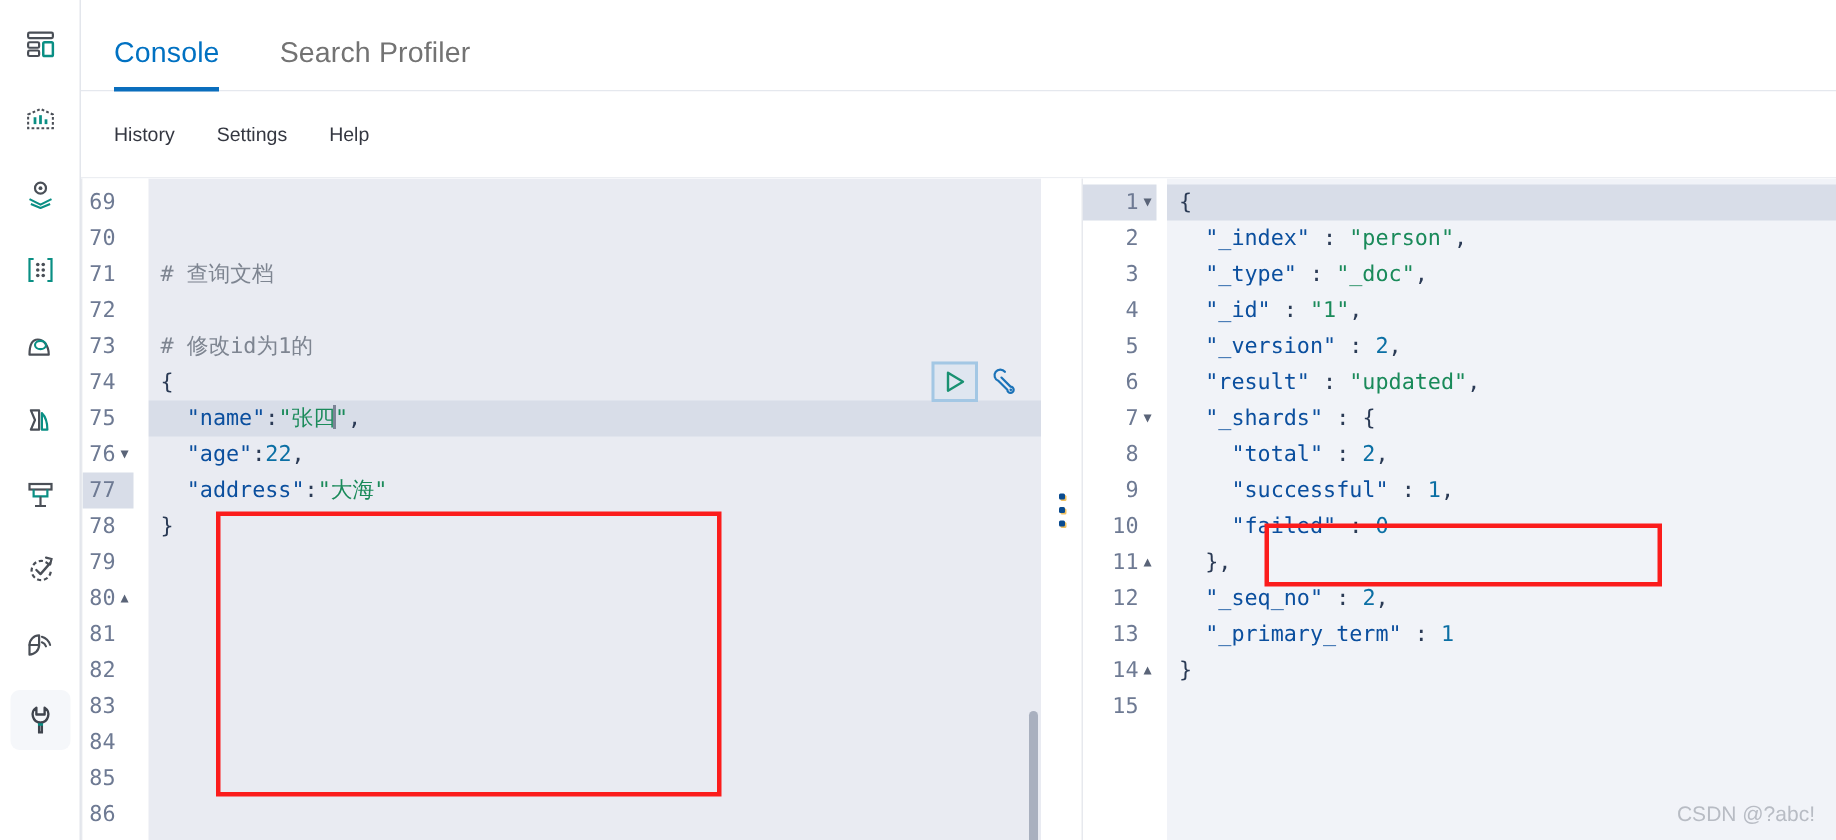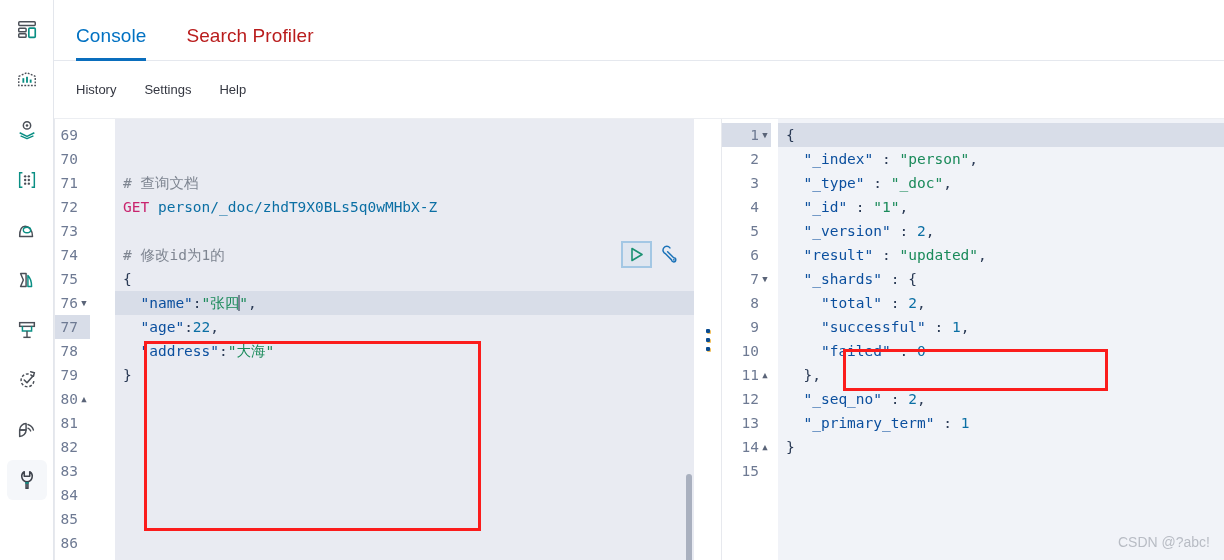--- a/index.html
+++ b/index.html
@@ -57,21 +57,21 @@
     height: 61px;
     flex: 0 0 61px;
     display: flex;
     align-items: flex-end;
     padding-left: 22px;
     border-bottom: 1px solid #e5e8ee;
     background: #ffffff;
   }
   .tab {
     font-size: 19px;
-    color: #b91c1c;
+    color: #737373;
     padding: 0 0 13px 0;
     margin-right: 40px;
     cursor: pointer;
     position: relative;
     letter-spacing: 0.1px;
   }
   .tab.active { color: #0071c2; }
   .tab.active::after {
     content: "";
     position: absolute;
@@ -138,21 +138,21 @@
   .gutter {
     flex: 0 0 auto;
     background: #ffffff;
     padding-top: 4px;
     text-align: right;
     font-family: "DejaVu Sans Mono", monospace;
     font-size: 14.5px;
     color: #6e7a93;
     user-select: none;
   }
-  .gutter-left { width: 60px; padding-right: 25px; }
+  .gutter-left { width: 44px; padding-right: 10px; }
   .gutter-right { width: 56px; padding-right: 7px; }
 
   .gline {
     height: 24px;
     line-height: 24px;
     position: relative;
     padding-right: 12px;
   }
   .gline.hl { background: #d8dde8; }
   .gline .fold {
@@ -416,21 +416,20 @@
             <div class="gline">83</div>
             <div class="gline">84</div>
             <div class="gline">85</div>
             <div class="gline">86</div>
             <div class="gline">87</div>
           </div>
         <div class="code" id="code-left">
             <div class="cline">&nbsp;</div>
             <div class="cline">&nbsp;</div>
             <div class="cline"><span class="k-comment"># 查询文档</span></div>
-            <div class="cline"><span class="k-method">GET</span><span class="k-plain"> </span><span class="k-url">person/_doc/zhdT9X0BLs5q0wMHbX-Z</span></div>
             <div class="cline">&nbsp;</div>
             <div class="cline"><span class="k-comment"># 修改id为1的</span></div>
             <div class="cline"><span class="k-punc">{</span></div>
             <div class="cline hl"><span class="k-punc">  </span><span class="k-key">"name"</span><span class="k-punc">:</span><span class="k-str">"张四</span><span class="caret"></span><span class="k-str">"</span><span class="k-punc">,</span></div>
             <div class="cline"><span class="k-punc">  </span><span class="k-key">"age"</span><span class="k-punc">:</span><span class="k-num">22</span><span class="k-punc">,</span></div>
             <div class="cline"><span class="k-punc">  </span><span class="k-key">"address"</span><span class="k-punc">:</span><span class="k-str">"大海"</span></div>
             <div class="cline"><span class="k-punc">}</span></div>
             <div class="cline">&nbsp;</div>
             <div class="cline">&nbsp;</div>
             <div class="cline">&nbsp;</div>

